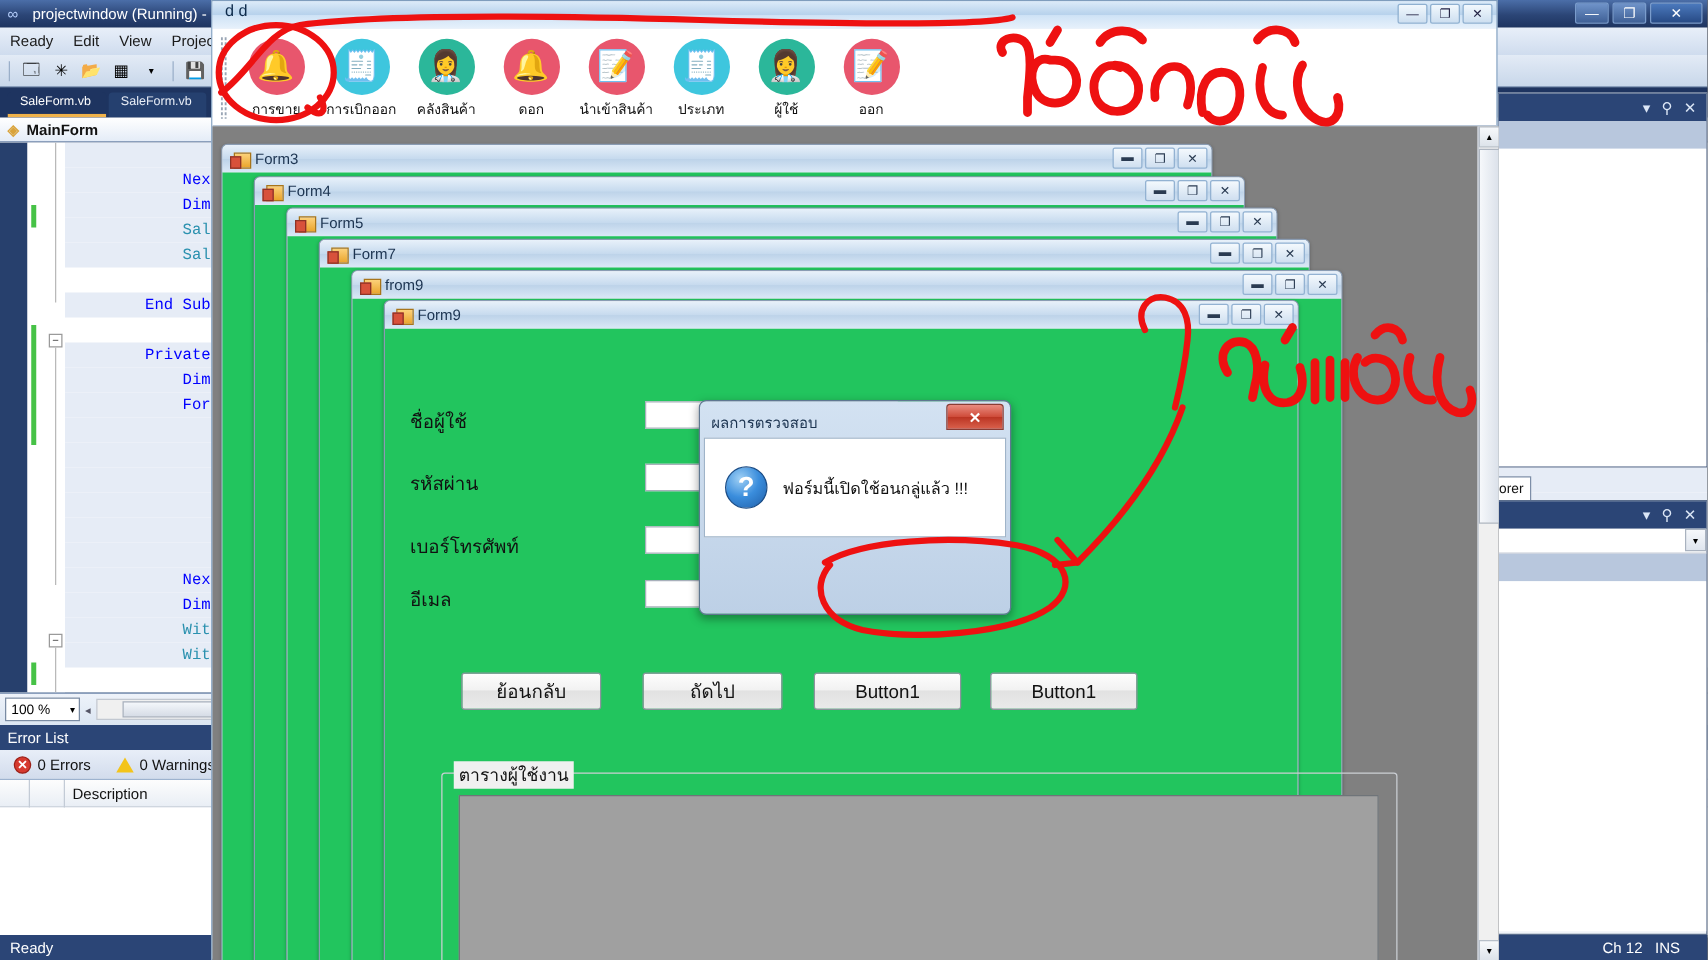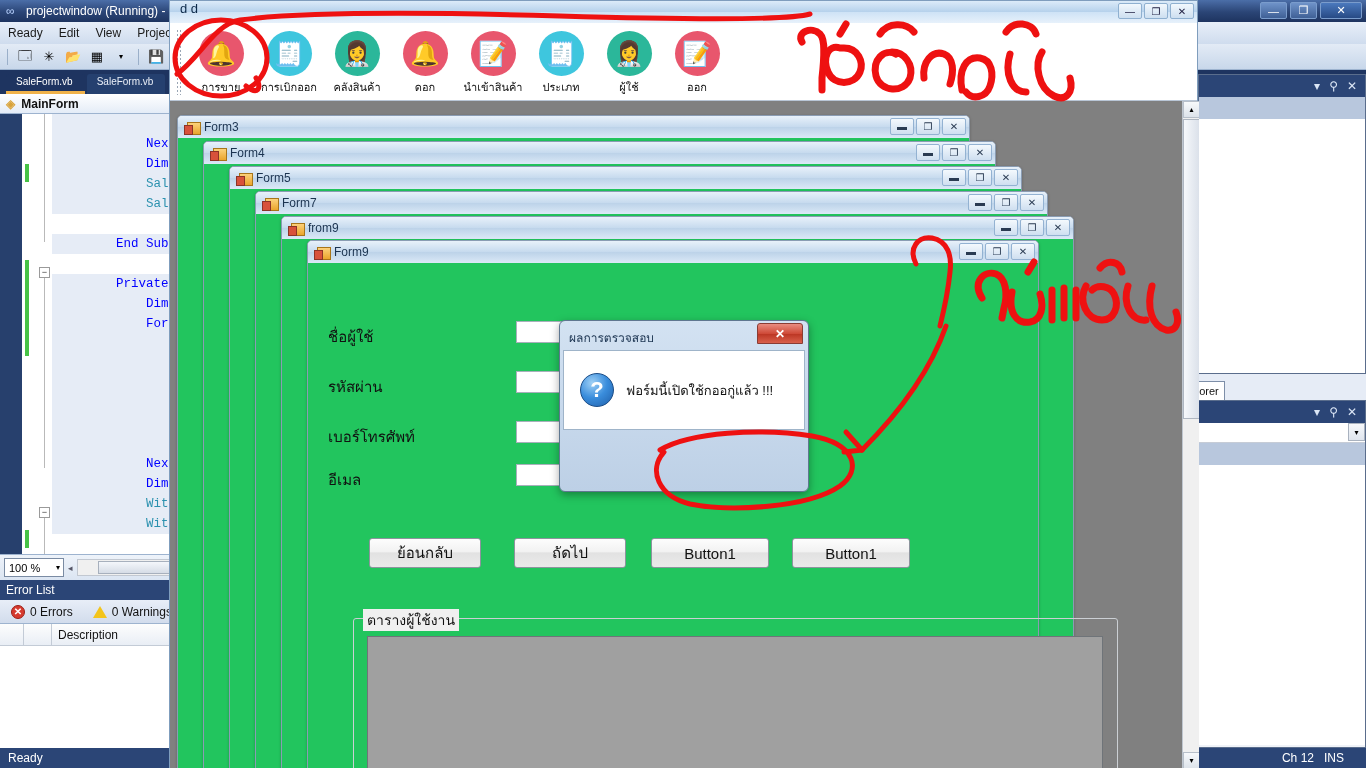--- a/index.html
+++ b/index.html
@@ -586,21 +586,21 @@
   </div>
 </div>
 
 <div id="msgbox">
   <div id="msg-title">
     <span>ผลการตรวจสอบ</span>
     <div id="msg-close">✕</div>
   </div>
   <div id="msg-body">
     <div id="msg-qmark">?</div>
-    <div id="msg-text">ฟอร์มนี้เปิดใช้กออกู่แล้ว !!!</div>
+    <div id="msg-text">ฟอร์มนี้เปิดใช้อนกลู่แล้ว !!!</div>
   </div>
 </div>
 
 <svg id="annot" viewBox="0 0 1366 768" xmlns="http://www.w3.org/2000/svg">
   <g fill="none" stroke="#ee1111" stroke-width="5" stroke-linecap="round" stroke-linejoin="round">
 
     <path d="M177,74 C200,58 214,24 240,20 C300,12 420,12 560,16 C700,20 790,20 810,14"></path>
 
     <ellipse cx="221" cy="58" rx="46" ry="38"></ellipse>
     <path d="M246,86 C258,96 262,88 256,78"></path>

